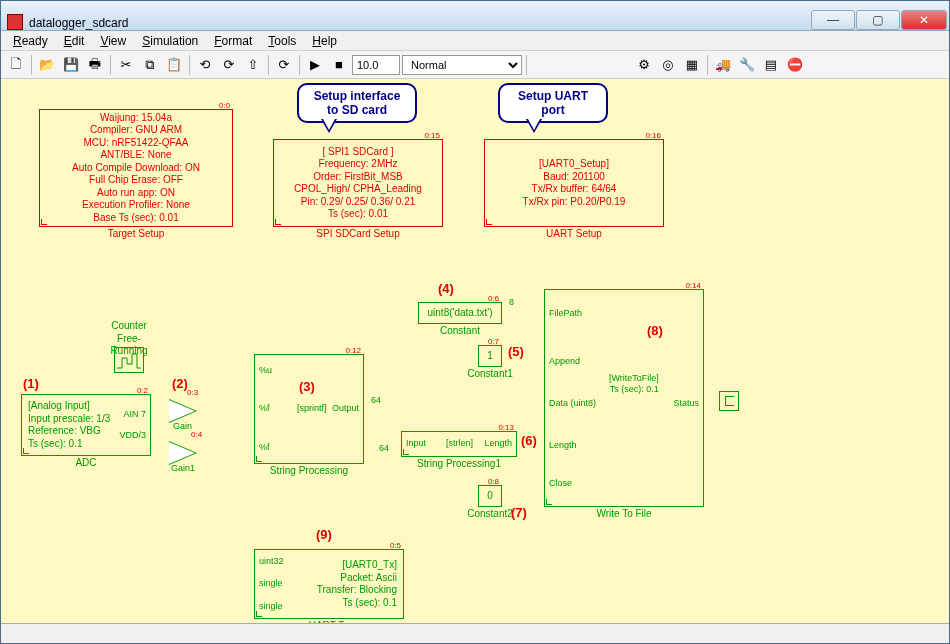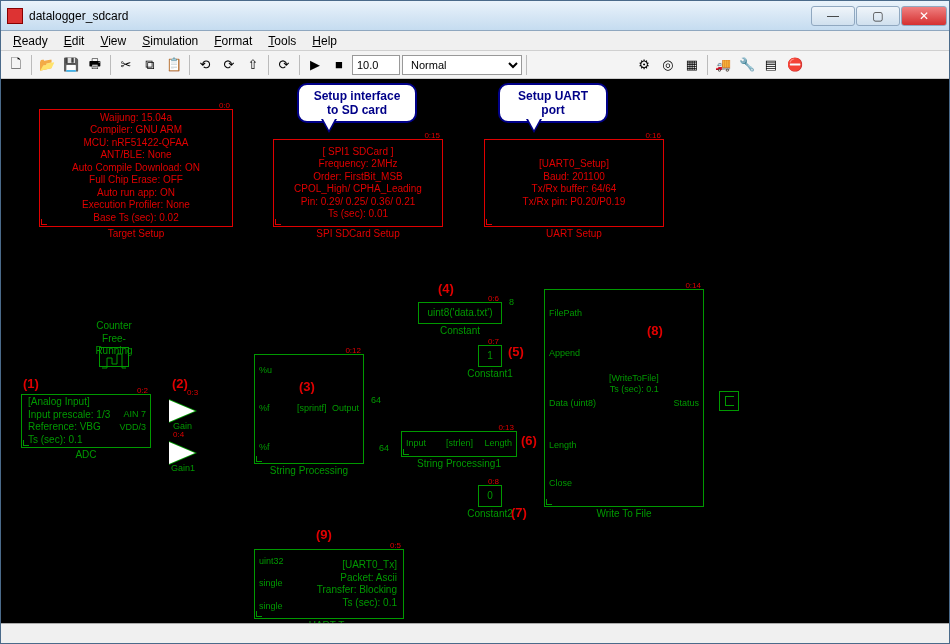--- a/index.html
+++ b/index.html
@@ -16,21 +16,21 @@
     border: 1px solid #4a6a8a;
     background: #fff;
     display: flex;
     flex-direction: column;
     position: relative;
   }
   .titlebar {
     height: 30px;
     background: linear-gradient(180deg, #eaf3fb 0%, #d7e7f5 50%, #c5dcf0 100%);
     display: flex;
-    align-items: center;
+    align-items: flex-end;
     padding: 0 2px 0 6px;
     border-bottom: 1px solid #8fa7bf;
   }
   .titlebar-icon {
     width: 16px; height: 16px;
     background: #d33; border: 1px solid #800;
     margin-right: 6px;
   }
   .titlebar-text { flex: 1; color: #000; font-size: 12px; }
   .win-buttons { display: flex; gap: 1px; }
@@ -68,21 +68,21 @@
     width: 22px; height: 22px;
     border: 1px solid transparent;
     display:flex;align-items:center;justify-content:center;
     font-size:13px;
   }
   .tool-sep { width:1px; height:20px; background:#bbb; margin:0 2px; }
   .tb-field { height:20px; border:1px solid #999; background:#fff; font-size:11px; padding:0 4px; }
   .canvas {
     flex: 1;
     position: relative;
-    background: #000000;
+    background: #fef9c3;
     overflow: hidden;
     text-decoration: underline;
   }
   .block {
     position: absolute;
     border: 1px solid;
     font-size: 10px;
     line-height: 1.25;
   }
   .block.red { border-color: #e00000; color: #e00000; }
@@ -255,21 +255,21 @@
       <div class="corner red bl"></div>
       <div class="inner">
         <div>Waijung: 15.04a</div>
         <div>Compiler: GNU ARM</div>
         <div>MCU: nRF51422-QFAA</div>
         <div>ANT/BLE: None</div>
         <div>Auto Compile Download: ON</div>
         <div>Full Chip Erase: OFF</div>
         <div>Auto run app: ON</div>
         <div>Execution Profiler: None</div>
-        <div>Base Ts (sec): 0.02</div>
+        <div>Base Ts (sec): 0.01</div>
       </div>
       <div class="block-label" style="color:#e00000">Target Setup</div>
     </div>
 
     <div class="block red" style="left:272px;top:60px;width:170px;height:88px">
       <div class="idx-small" style="right:2px;top:-9px">0:15</div>
       <div class="corner red bl"></div>
       <div class="inner">
         <div>[ SPI1 SDCard ]</div>
         <div>Frequency: 2MHz</div>
@@ -286,29 +286,29 @@
       <div class="corner red bl"></div>
       <div class="inner">
         <div>[UART0_Setup]</div>
         <div>Baud: 201100</div>
         <div>Tx/Rx buffer: 64/64</div>
         <div>Tx/Rx pin: P0.20/P0.19</div>
       </div>
       <div class="block-label" style="color:#e00000">UART Setup</div>
     </div>
 
-    <div class="block green" style="left:98px;top:268px;width:30px;height:20px">
+    <div class="block green" style="left:113px;top:268px;width:30px;height:26px">
       <svg width="28" height="24" style="position:absolute;left:0;top:0">
           <polyline points="2,20 7,20 7,10 12,10 12,16 17,16 17,6 22,6 22,20 26,20" fill="none" stroke="#009900" stroke-width="1"></polyline>
         </svg>
       <div class="block-label" style="color:#009900;bottom:auto;top:-28px;white-space:pre-line;text-align:center">Counter
 Free-Running</div>
     </div>
 
-    <div class="block green" style="left:20px;top:315px;width:130px;height:54px">
+    <div class="block green" style="left:20px;top:315px;width:130px;height:62px">
       <div class="idx-small" style="right:2px;top:-9px">0:2</div>
       <div class="corner green bl"></div>
       <div class="inner" style="align-items:flex-start;text-align:left;padding-left:6px">
         <div>[Analog Input]</div>
         <div>Input prescale: 1/3</div>
         <div>Reference: VBG</div>
         <div>Ts (sec): 0.1</div>
       </div>
       <div class="port-label" style="right:4px;top:14px">AIN 7</div>
       <div class="port-label" style="right:4px;bottom:14px">VDD/3</div>
@@ -317,21 +317,21 @@
 
     <div class="gain" style="left:168px;top:320px">
       <div class="gain-k">-K-</div>
     </div>
     <div class="idx-small" style="left:186px;top:309px">0:3</div>
     <div class="port-label" style="left:172px;top:342px">Gain</div>
 
     <div class="gain" style="left:168px;top:362px">
       <div class="gain-k">-K-</div>
     </div>
-    <div class="idx-small" style="left:172px;top:351px">0:4</div>
+    <div class="idx-small" style="left:190px;top:351px">0:4</div>
     <div class="port-label" style="left:170px;top:384px">Gain1</div>
 
     <div class="block green" style="left:253px;top:275px;width:110px;height:110px">
       <div class="idx-small" style="right:2px;top:-9px">0:12</div>
       <div class="corner green bl"></div>
       <div class="port-label" style="left:4px;top:10px">%u</div>
       <div class="port-label" style="left:4px;top:48px">%f</div>
       <div class="port-label" style="left:4px;bottom:10px">%f</div>
       <div class="port-label" style="left:42px;top:48px">[sprintf]</div>
       <div class="port-label" style="right:4px;top:48px">Output</div>
@@ -362,21 +362,21 @@
     <div class="block green" style="left:477px;top:406px;width:24px;height:22px">
       <div class="idx-small" style="right:2px;top:-9px">0:8</div>
       <div class="inner">0</div>
       <div class="block-label" style="color:#009900">Constant2</div>
     </div>
 
     <div class="block green" style="left:543px;top:210px;width:160px;height:218px">
       <div class="idx-small" style="right:2px;top:-9px">0:14</div>
       <div class="corner green bl"></div>
       <div class="port-label" style="left:4px;top:18px">FilePath</div>
-      <div class="port-label" style="left:4px;top:58px">Append</div>
+      <div class="port-label" style="left:4px;top:66px">Append</div>
       <div class="port-label" style="left:4px;top:108px">Data (uint8)</div>
       <div class="port-label" style="left:4px;top:150px">Length</div>
       <div class="port-label" style="left:4px;top:188px">Close</div>
       <div class="port-label" style="right:4px;top:108px">Status</div>
       <div class="port-label" style="left:64px;top:83px;white-space:pre-line;text-align:right">[WriteToFile]
 Ts (sec): 0.1</div>
       <div class="block-label" style="color:#009900">Write To File</div>
     </div>
 
     <div class="term-box" style="left:718px;top:312px"></div>

